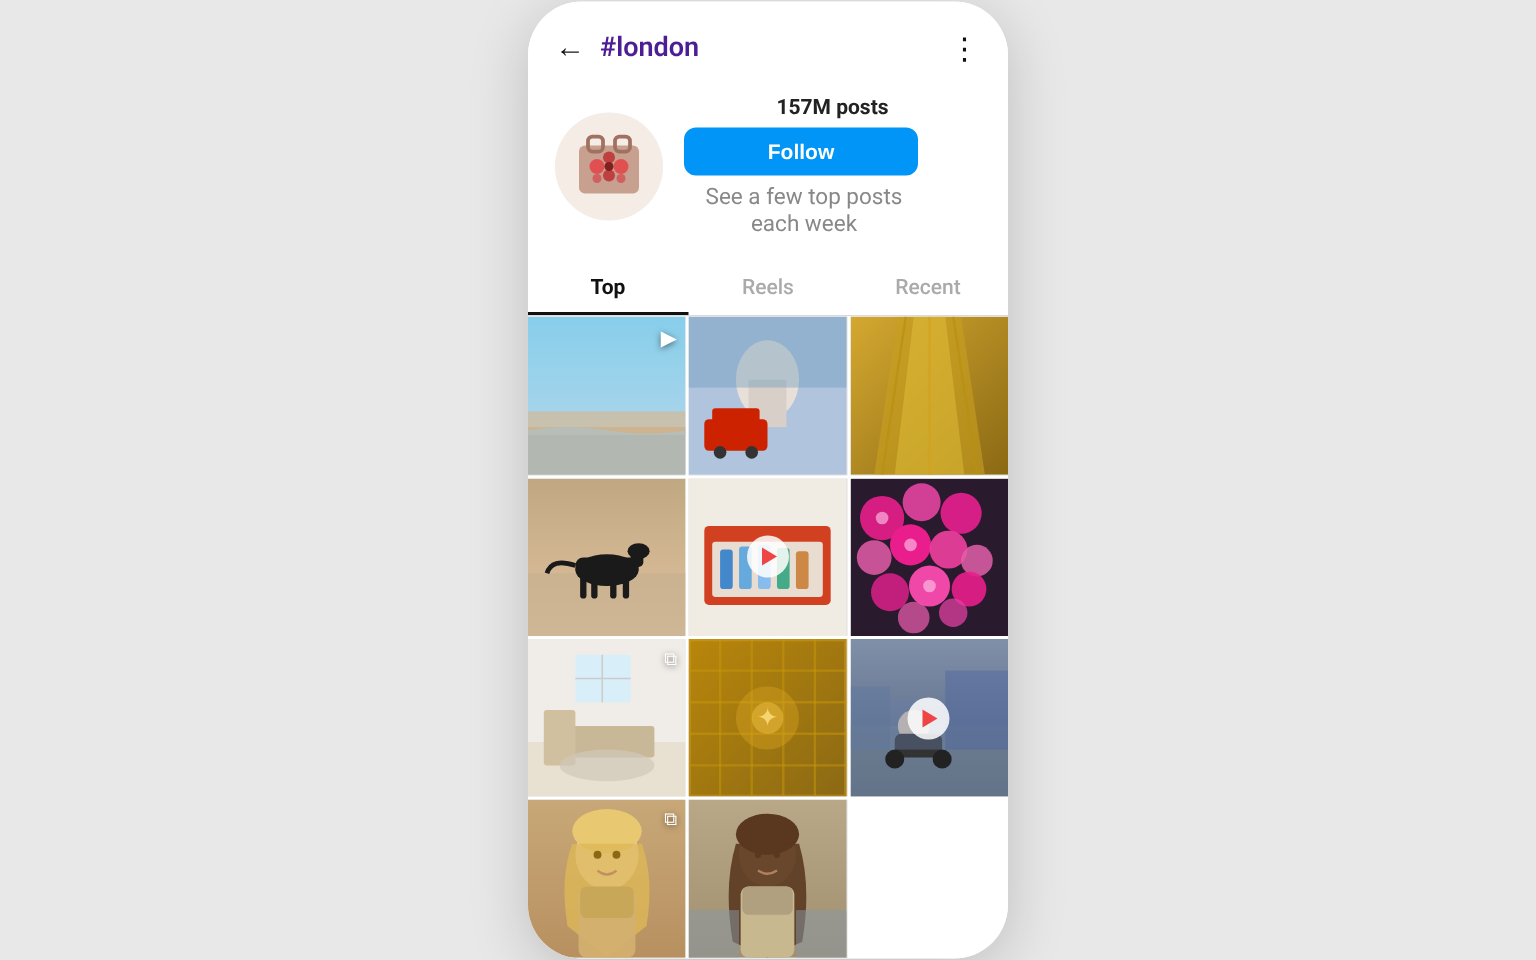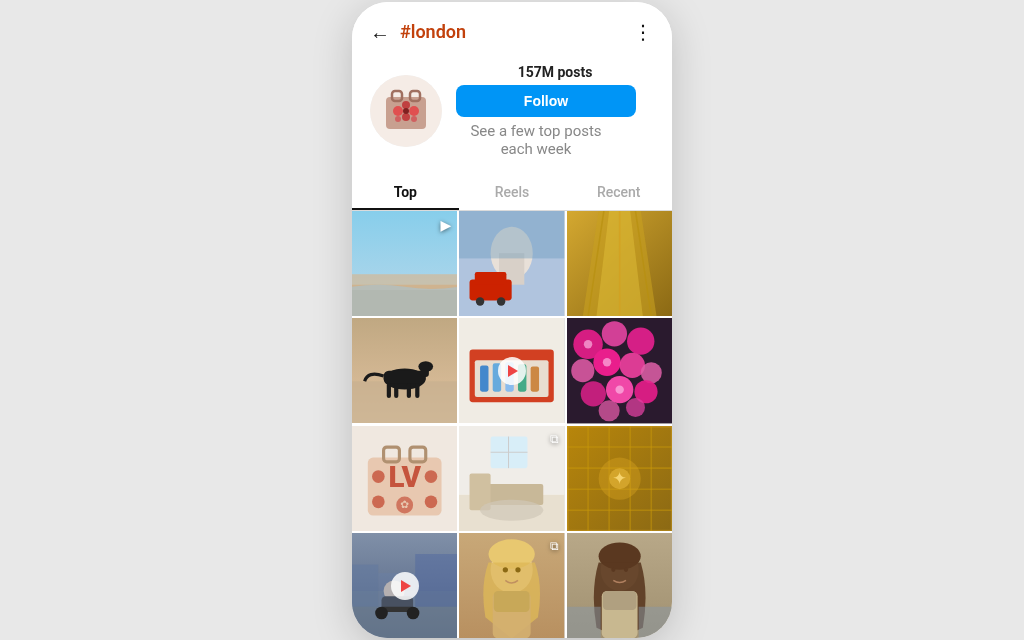--- a/index.html
+++ b/index.html
@@ -36,21 +36,21 @@
       gap: 10px;
     }
     .back-icon {
       font-size: 20px;
       color: #111;
       cursor: pointer;
     }
     .header-title {
       font-size: 18px;
       font-weight: 600;
-      color: #c2410c;
+      color: #4c1d95;
     }
     .more-icon {
       font-size: 20px;
       color: #111;
       cursor: pointer;
       letter-spacing: 1px;
     }
     
     .profile-section {
       display: flex;
@@ -90,21 +90,21 @@
     }
     .posts-count span {
       font-weight: 700;
     }
     .follow-btn {
       background: #0095f6;
       color: #fff;
       border: none;
       border-radius: 8px;
       padding: 8px 0;
-      width: 180px;
+      width: 156px;
       font-size: 14px;
       font-weight: 600;
       cursor: pointer;
       text-align: center;
     }
     .follow-hint {
       font-size: 15px;
       color: #888;
       text-align: center;
       width: 160px;
@@ -356,38 +356,20 @@
         <circle cx="75" cy="70" r="11" fill="#e91e8c" opacity="0.9"></circle>
         <circle cx="40" cy="88" r="10" fill="#f060b0" opacity="0.7"></circle>
         <circle cx="65" cy="85" r="9" fill="#e040a0" opacity="0.75"></circle>
 
         <circle cx="20" cy="25" r="4" fill="#ffccee" opacity="0.6"></circle>
         <circle cx="38" cy="42" r="4" fill="#ffccee" opacity="0.6"></circle>
         <circle cx="50" cy="68" r="4" fill="#ffccee" opacity="0.6"></circle>
       </svg>
     </div>
 
-    <div class="grid-cell">
-      <svg viewBox="0 0 100 100" xmlns="http://www.w3.org/2000/svg">
-        <rect width="100" height="100" fill="#f0e8e0"></rect>
-
-        <rect x="15" y="30" width="70" height="55" rx="5" fill="#e8c8b0"></rect>
-        <rect x="30" y="20" width="15" height="14" rx="3" fill="none" stroke="#b09070" stroke-width="3"></rect>
-        <rect x="55" y="20" width="15" height="14" rx="3" fill="none" stroke="#b09070" stroke-width="3"></rect>
-
-        <text x="50" y="58" text-anchor="middle" font-size="28" font-weight="900" fill="#c0402a" opacity="0.85">LV</text>
-        <circle cx="25" cy="48" r="6" fill="#c0402a" opacity="0.7"></circle>
-        <circle cx="75" cy="48" r="6" fill="#c0402a" opacity="0.7"></circle>
-        <circle cx="25" cy="72" r="6" fill="#c0402a" opacity="0.7"></circle>
-        <circle cx="75" cy="72" r="6" fill="#c0402a" opacity="0.7"></circle>
-
-        <circle cx="50" cy="75" r="8" fill="#c0402a" opacity="0.6"></circle>
-        <text x="50" y="78" text-anchor="middle" font-size="10" fill="#e8c8b0">✿</text>
-      </svg>
-    </div>
 
     <div class="grid-cell">
       <svg viewBox="0 0 100 100" xmlns="http://www.w3.org/2000/svg">
         <rect width="100" height="100" fill="#f8f8f4"></rect>
 
         <rect y="65" width="100" height="35" fill="#e8e0d0"></rect>
 
         <rect width="100" height="65" fill="#f0ede8"></rect>
 
         <rect x="30" y="10" width="35" height="30" rx="2" fill="#d8eef8"></rect>

